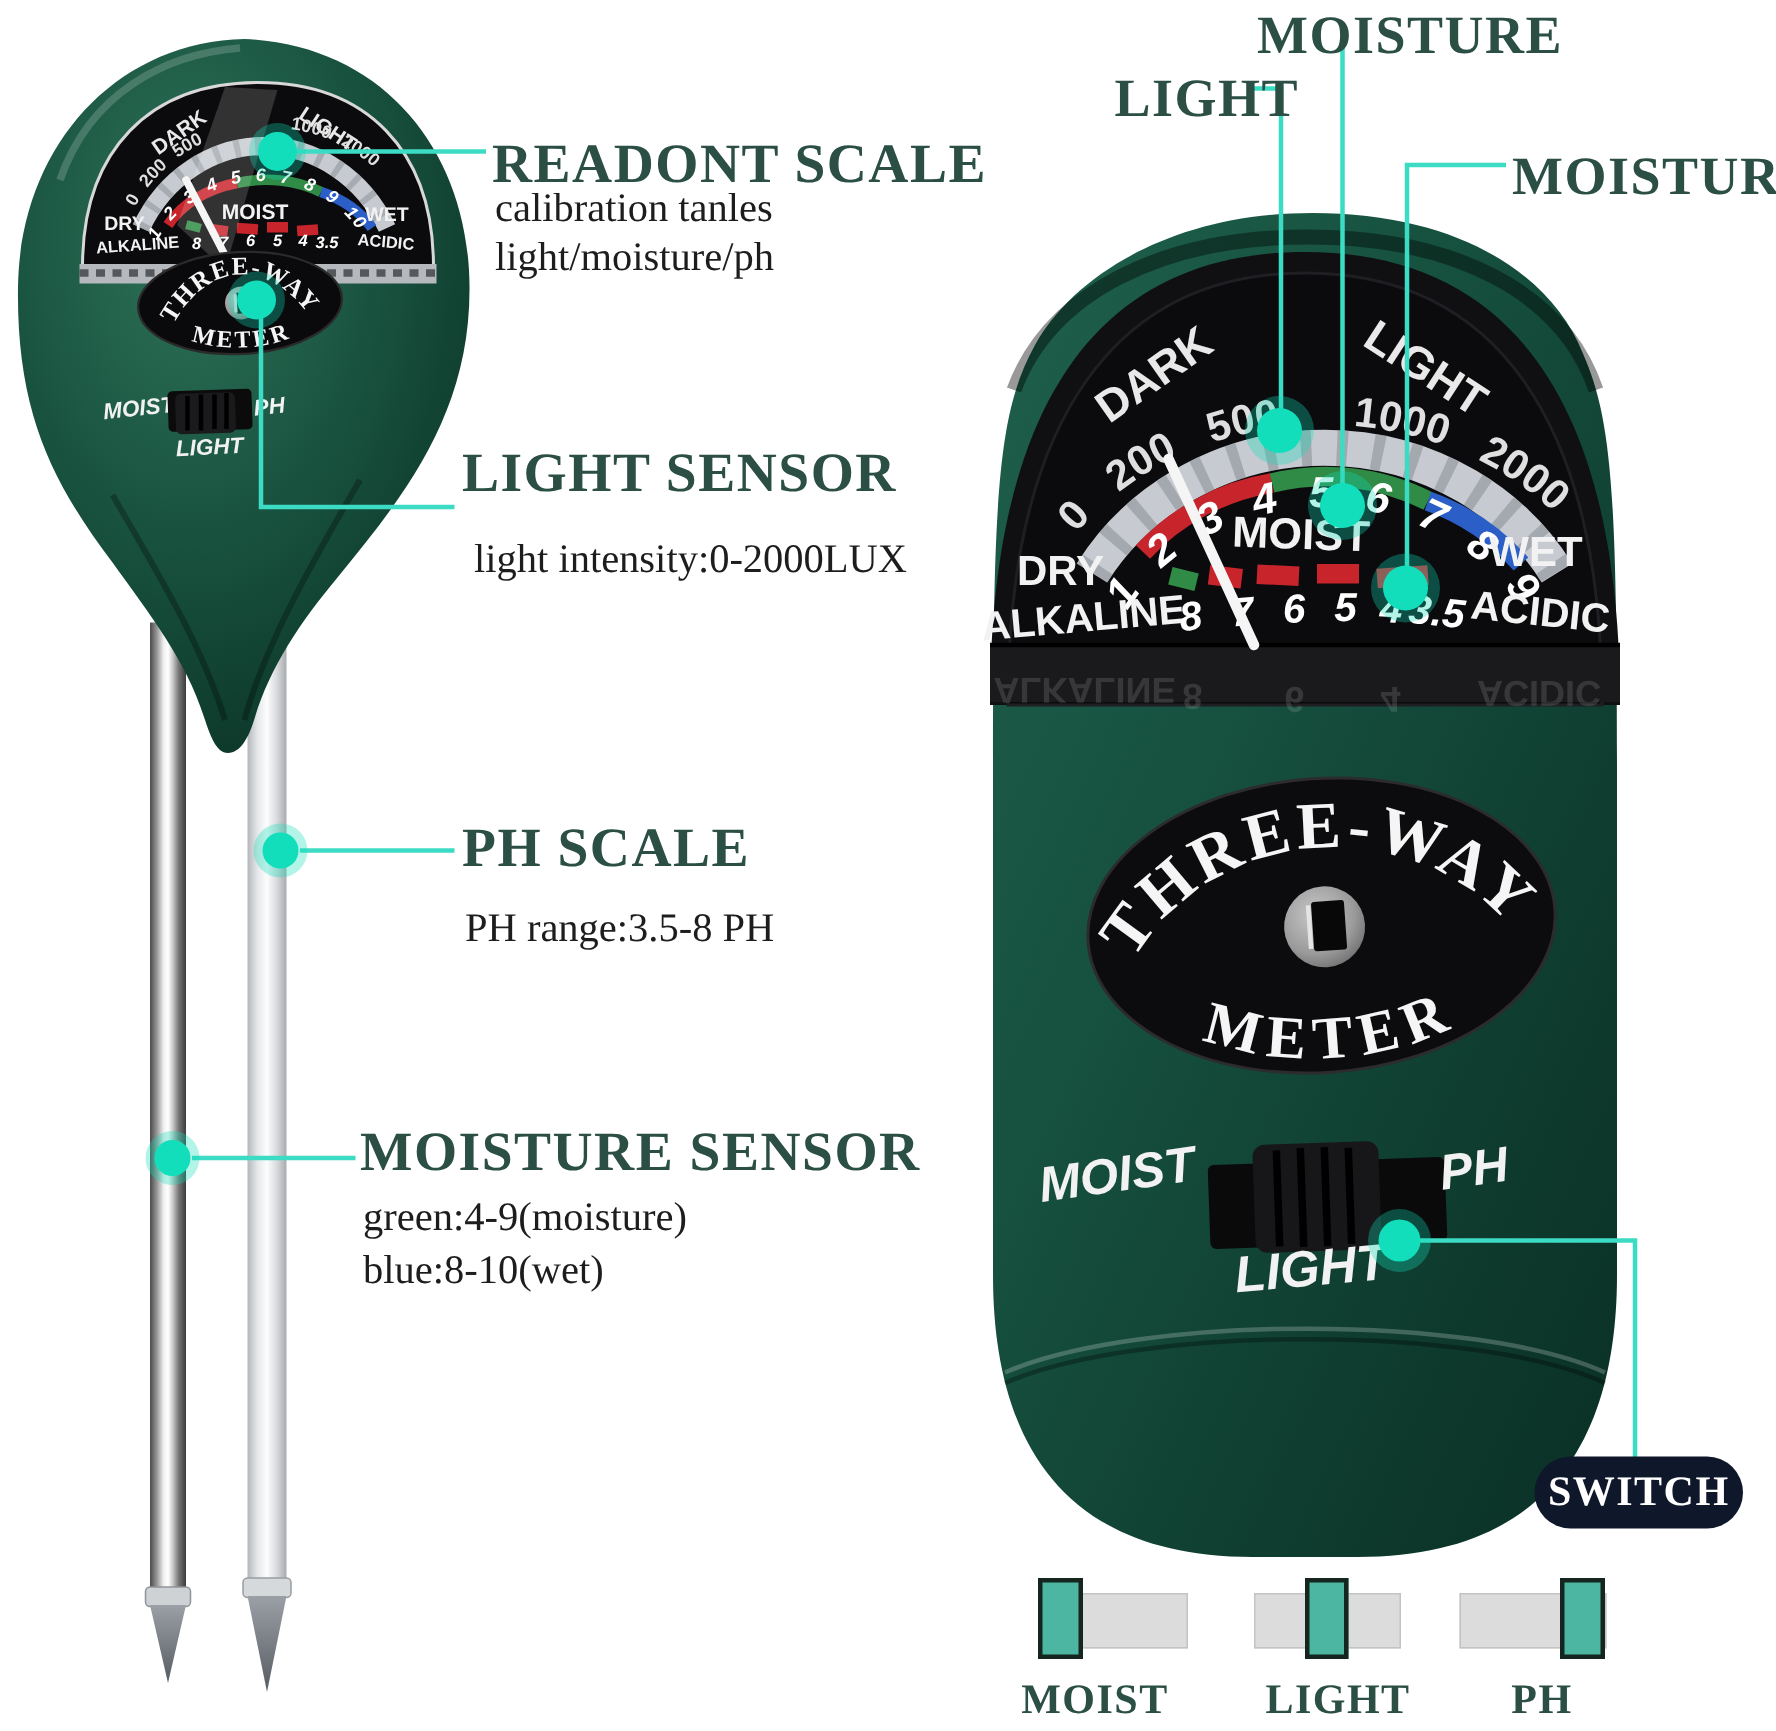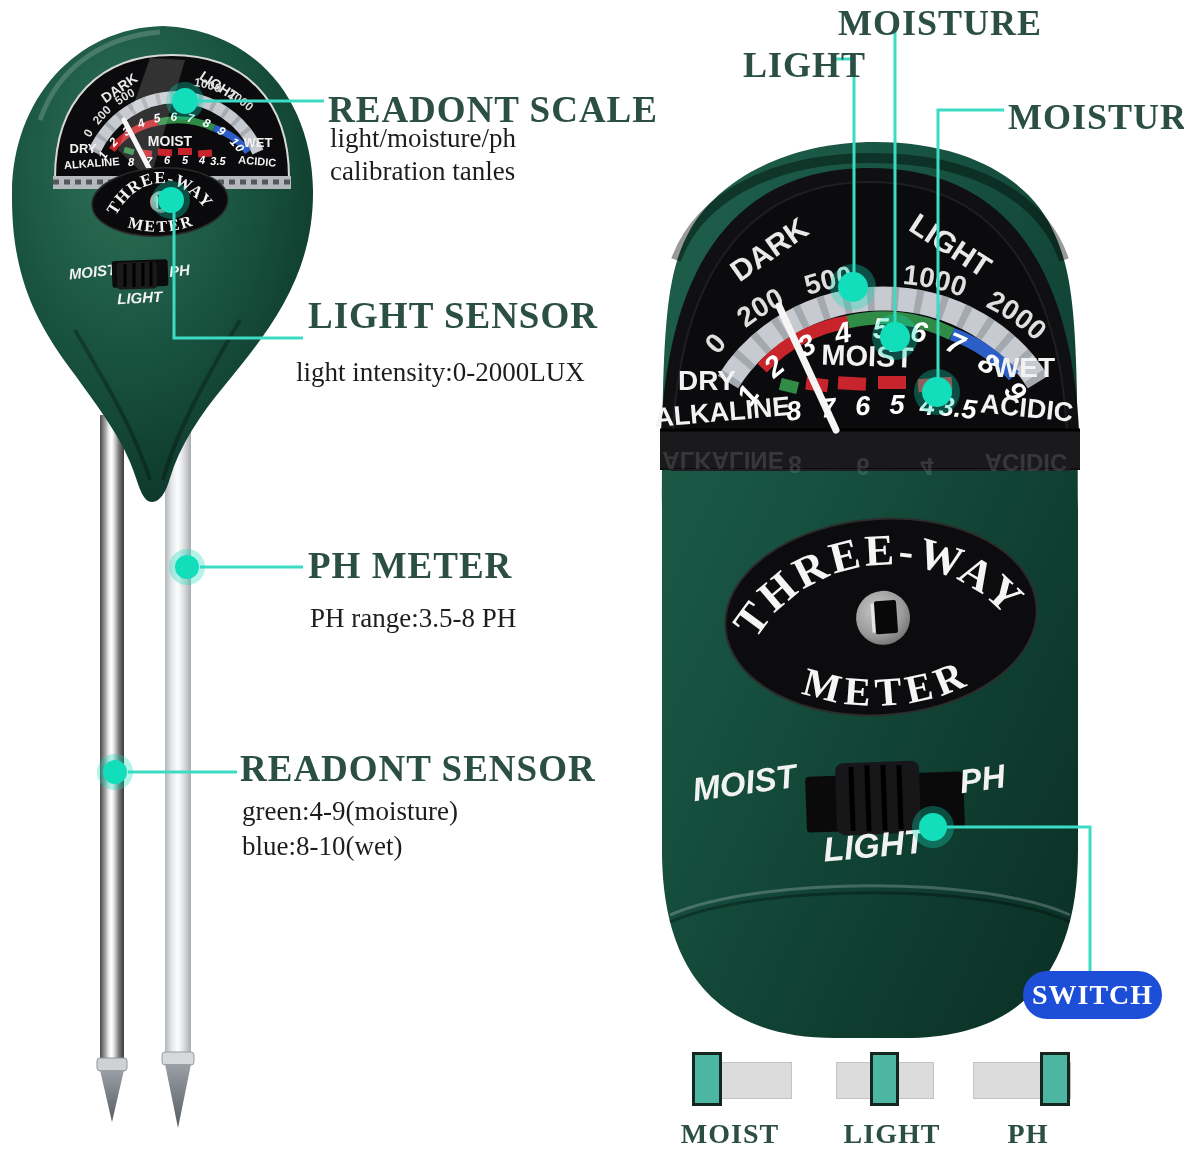--- a/index.html
+++ b/index.html
@@ -10,21 +10,21 @@
   .callout-h{font-family:"Liberation Serif",serif;font-weight:bold;font-size:37px;
              color:#2b4f45;letter-spacing:1px;white-space:nowrap;}
   .callout-p{font-family:"Liberation Serif",serif;font-size:27px;line-height:33px;
              color:#1d1d1d;white-space:nowrap;}
   .toplabel{font-family:"Liberation Serif",serif;font-weight:bold;font-size:36px;
             color:#2b4f45;letter-spacing:1px;white-space:nowrap;}
   .legend-l{font-family:"Liberation Serif",serif;font-weight:bold;font-size:28px;
             color:#2b4f45;letter-spacing:1px;text-align:center;}
   .legend-track{background:#dcdcdc;border:1px solid #c3c3c3;}
   .legend-knob{background:#4cb6a2;border:3px solid #15261f;box-sizing:border-box;}
-  .switch-pill{background:#1d4ed8;border-radius:24px;color:#ffffff;
+  .switch-pill{background:#0f172a;border-radius:24px;color:#ffffff;
                font-family:"Liberation Serif",serif;font-weight:bold;font-size:28px;
                letter-spacing:1px;display:flex;align-items:center;justify-content:center;}
   
   .g-sans{font-family:"Liberation Sans",sans-serif;font-weight:bold;}
   .g-ital{font-style:italic;}
   .serifb{font-family:"Liberation Serif",serif;font-weight:bold;}
   .ws-scale{word-spacing:16px;}
   .ws-nums{word-spacing:8px;letter-spacing:2px;}
   .ws-sscale{word-spacing:5px;}
   .ws-snums{word-spacing:4px;letter-spacing:1px;}
@@ -313,31 +313,31 @@
     </g>
     <g>
       <circle cx="933" cy="827" r="21" fill="rgba(18,222,188,0.32)"></circle>
           <circle cx="933" cy="827" r="14" fill="#12debc"></circle>
     </g>
   </g>
 </svg>
 
 <div class="abs callout-h" style="left:328px;top:88px;">READONT SCALE</div>
 <div class="abs callout-p" style="left:330px;top:122px;">
+  <div>calibration tanles</div>
   <div>light/moisture/ph</div>
-  <div>calibration tanles</div>
 </div>
 
 <div class="abs callout-h" style="left:308px;top:294px;">LIGHT SENSOR</div>
-<div class="abs callout-p" style="left:296px;top:356px;">light intensity:0-2000LUX</div>
-
-<div class="abs callout-h" style="left:308px;top:544px;">PH METER</div>
+<div class="abs callout-p" style="left:316px;top:356px;">light intensity:0-2000LUX</div>
+
+<div class="abs callout-h" style="left:308px;top:544px;">PH SCALE</div>
 <div class="abs callout-p" style="left:310px;top:602px;">PH range:3.5-8 PH</div>
 
-<div class="abs callout-h" style="left:240px;top:747px;">READONT SENSOR</div>
+<div class="abs callout-h" style="left:240px;top:747px;">MOISTURE SENSOR</div>
 <div class="abs callout-p" style="left:242px;top:794px;line-height:35px;">
   <div>green:4-9(moisture)</div>
   <div>blue:8-10(wet)</div>
 </div>
 
 <div class="abs toplabel" style="left:838px;top:2px;width:152px;text-align:center;">MOISTURE</div>
 <div class="abs toplabel" style="left:743px;top:44px;">LIGHT</div>
 <div class="abs toplabel" style="left:1008px;top:96px;">MOISTURE</div>
 
 <div class="abs switch-pill" style="left:1023px;top:971px;width:139px;height:48px;">SWITCH</div>

